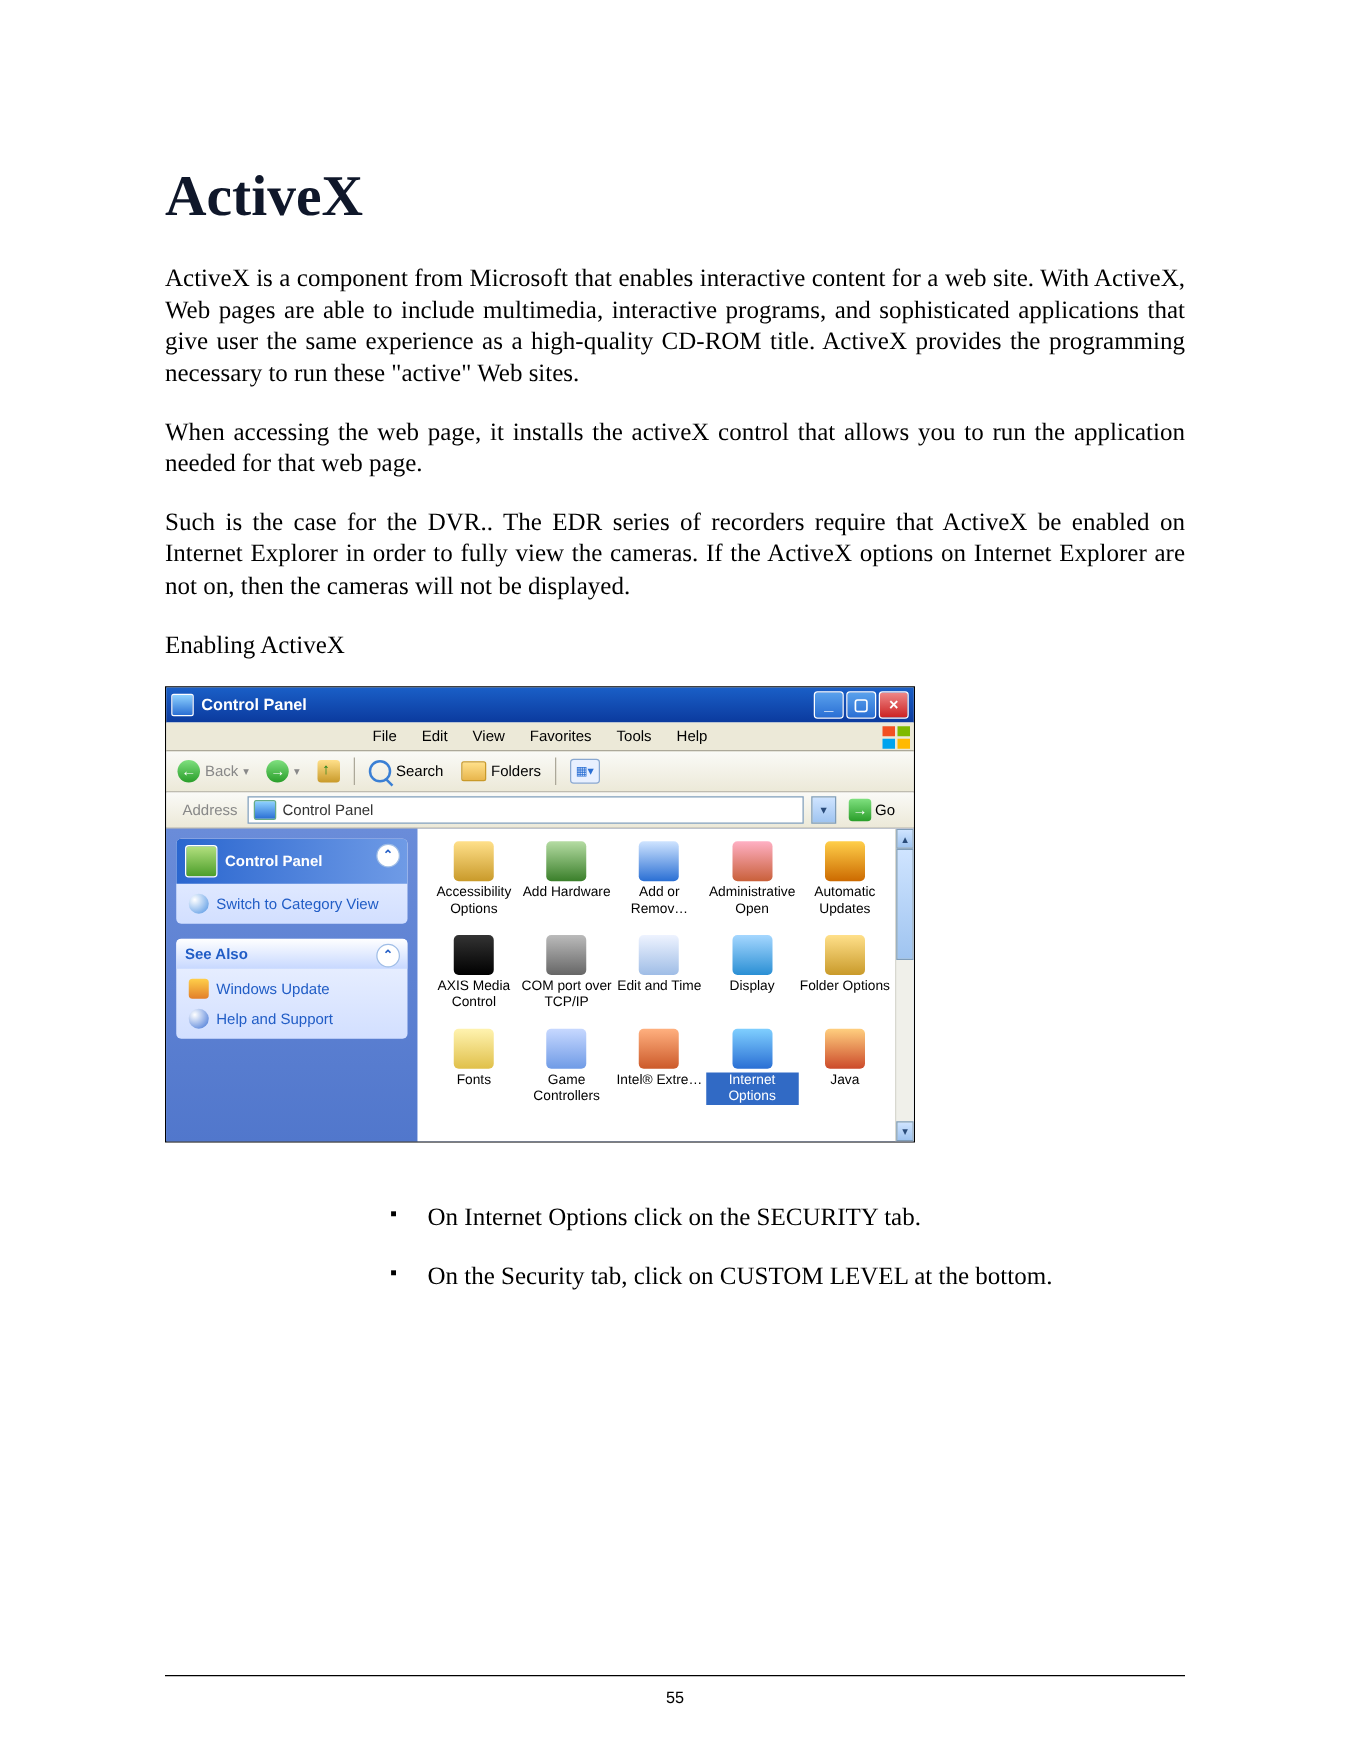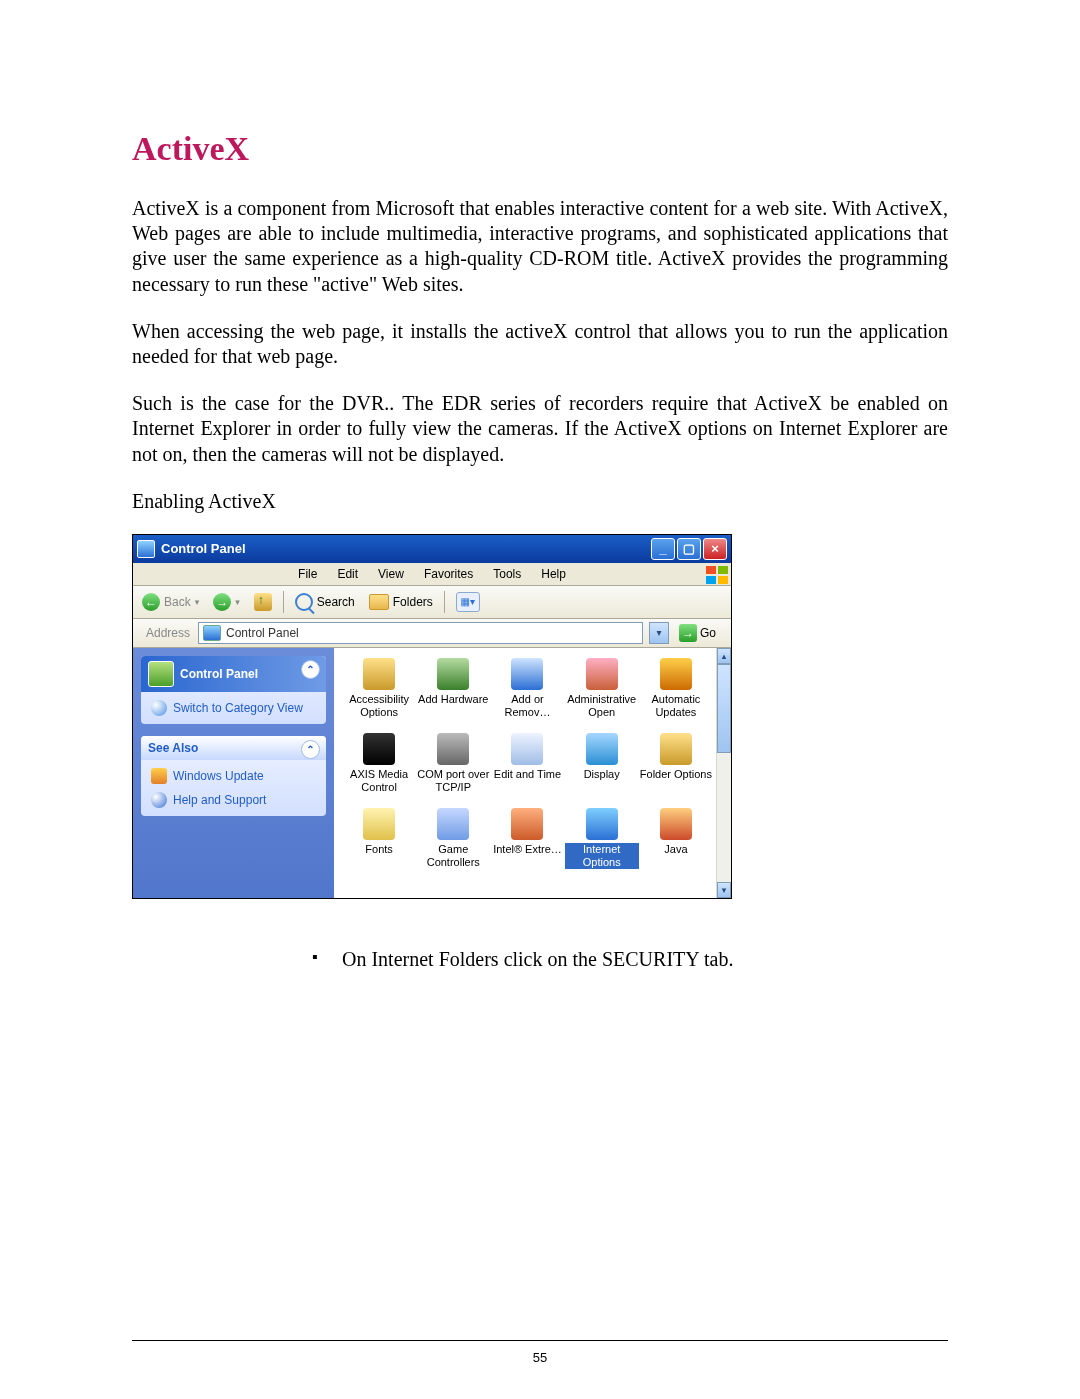--- a/index.html
+++ b/index.html
@@ -10,22 +10,22 @@
     color: #000;
   }
   .page {
     width: 1080px;
     min-height: 1399px;
     padding: 130px 132px 0 132px;
     box-sizing: border-box;
     position: relative;
   }
   .title {
-    font-size: 34px;
-    color: #be185d;
+    font-size: 46px;
+    color: #0f172a;
     margin: 0 0 28px 0;
     font-family: "Times New Roman", Times, serif;
   }
   .para {
     font-size: 20px;
     line-height: 1.26;
     margin: 0 0 22px 0;
     text-align: justify;
   }
   .para-norm {
@@ -477,18 +477,19 @@
           <div class="track">
             <div class="thumb"></div>
           </div>
           <div class="sbtn">▾</div>
         </div>
       </div>
     </div>
   </div>
 
   <ul class="instructions">
-    <li>On Internet Folders click on the SECURITY tab.</li>
+    <li>On Internet Options click on the SECURITY tab.</li>
+    <li>On the Security tab, click on CUSTOM LEVEL at the bottom.</li>
   </ul>
 
   <div class="pgrule"></div>
   <div class="pgnum">55</div>
 </div>
 
 </body></html>

